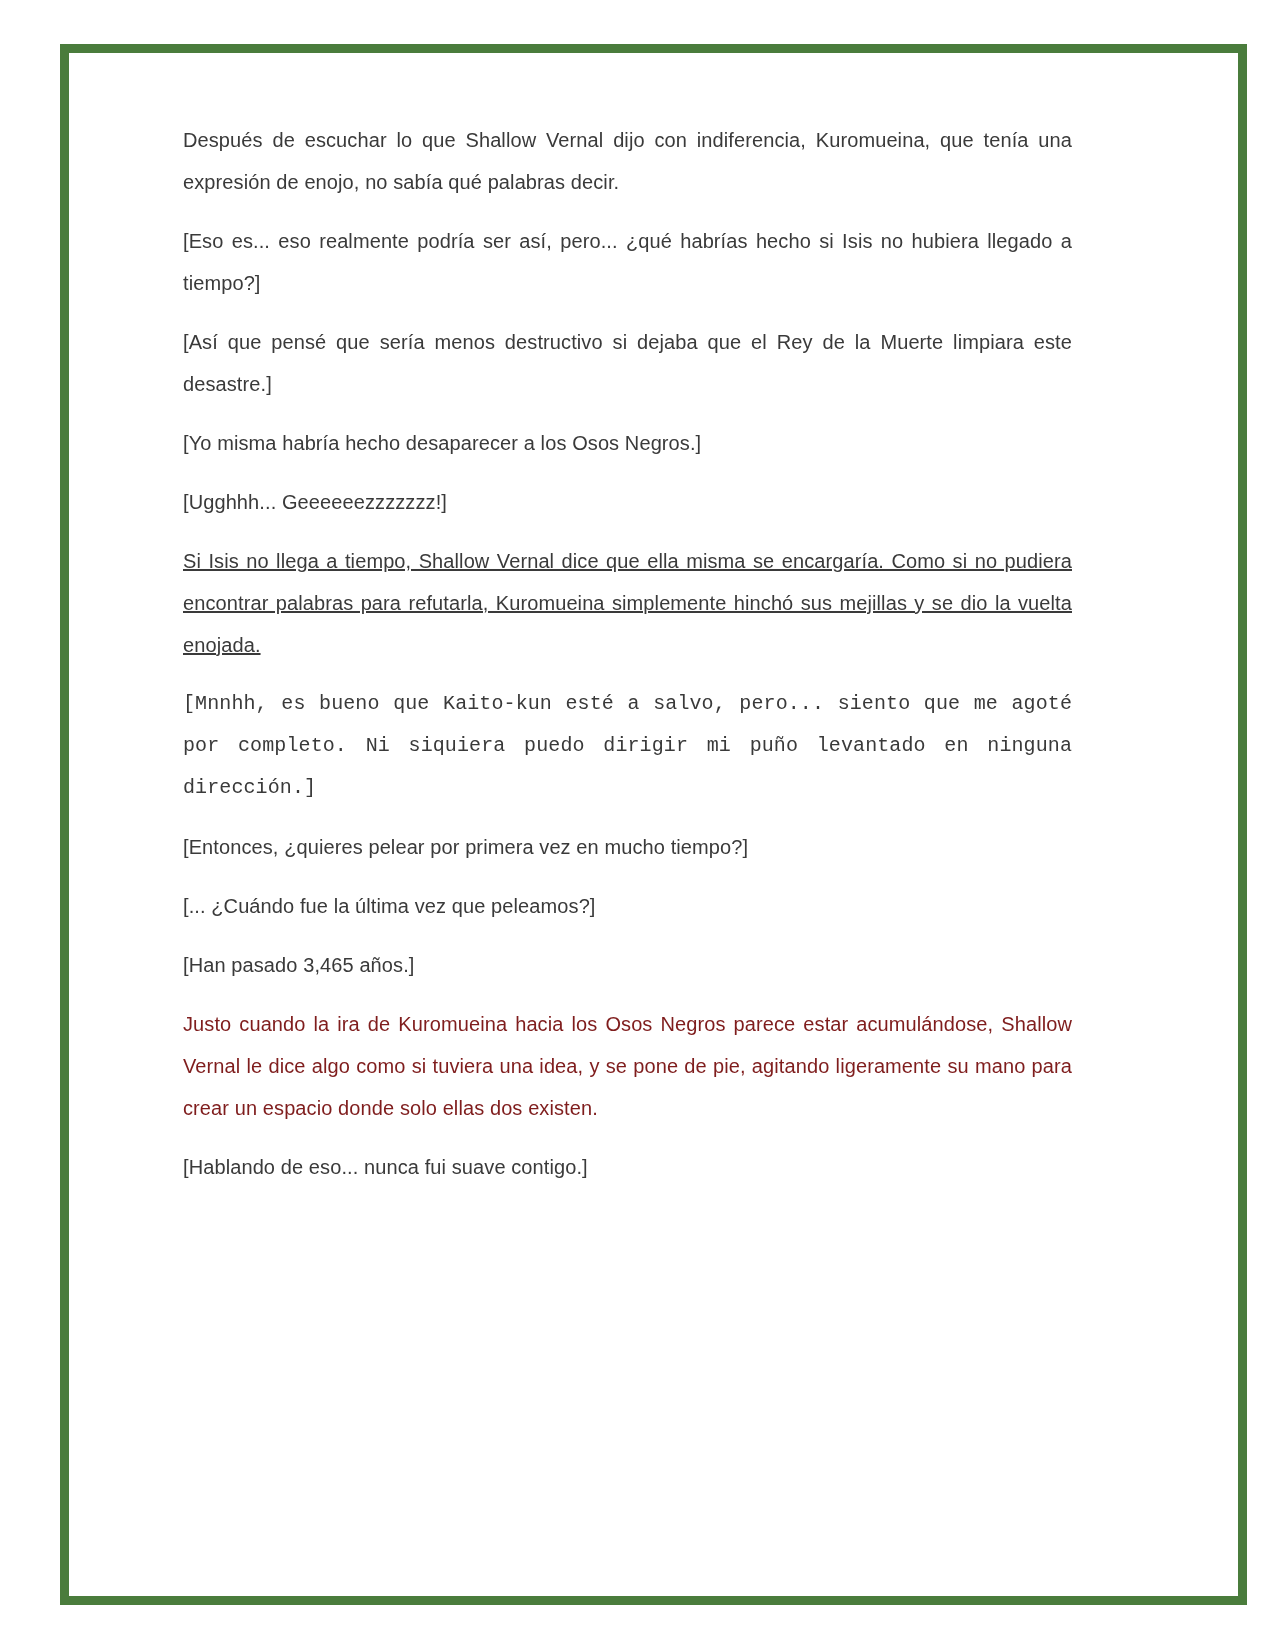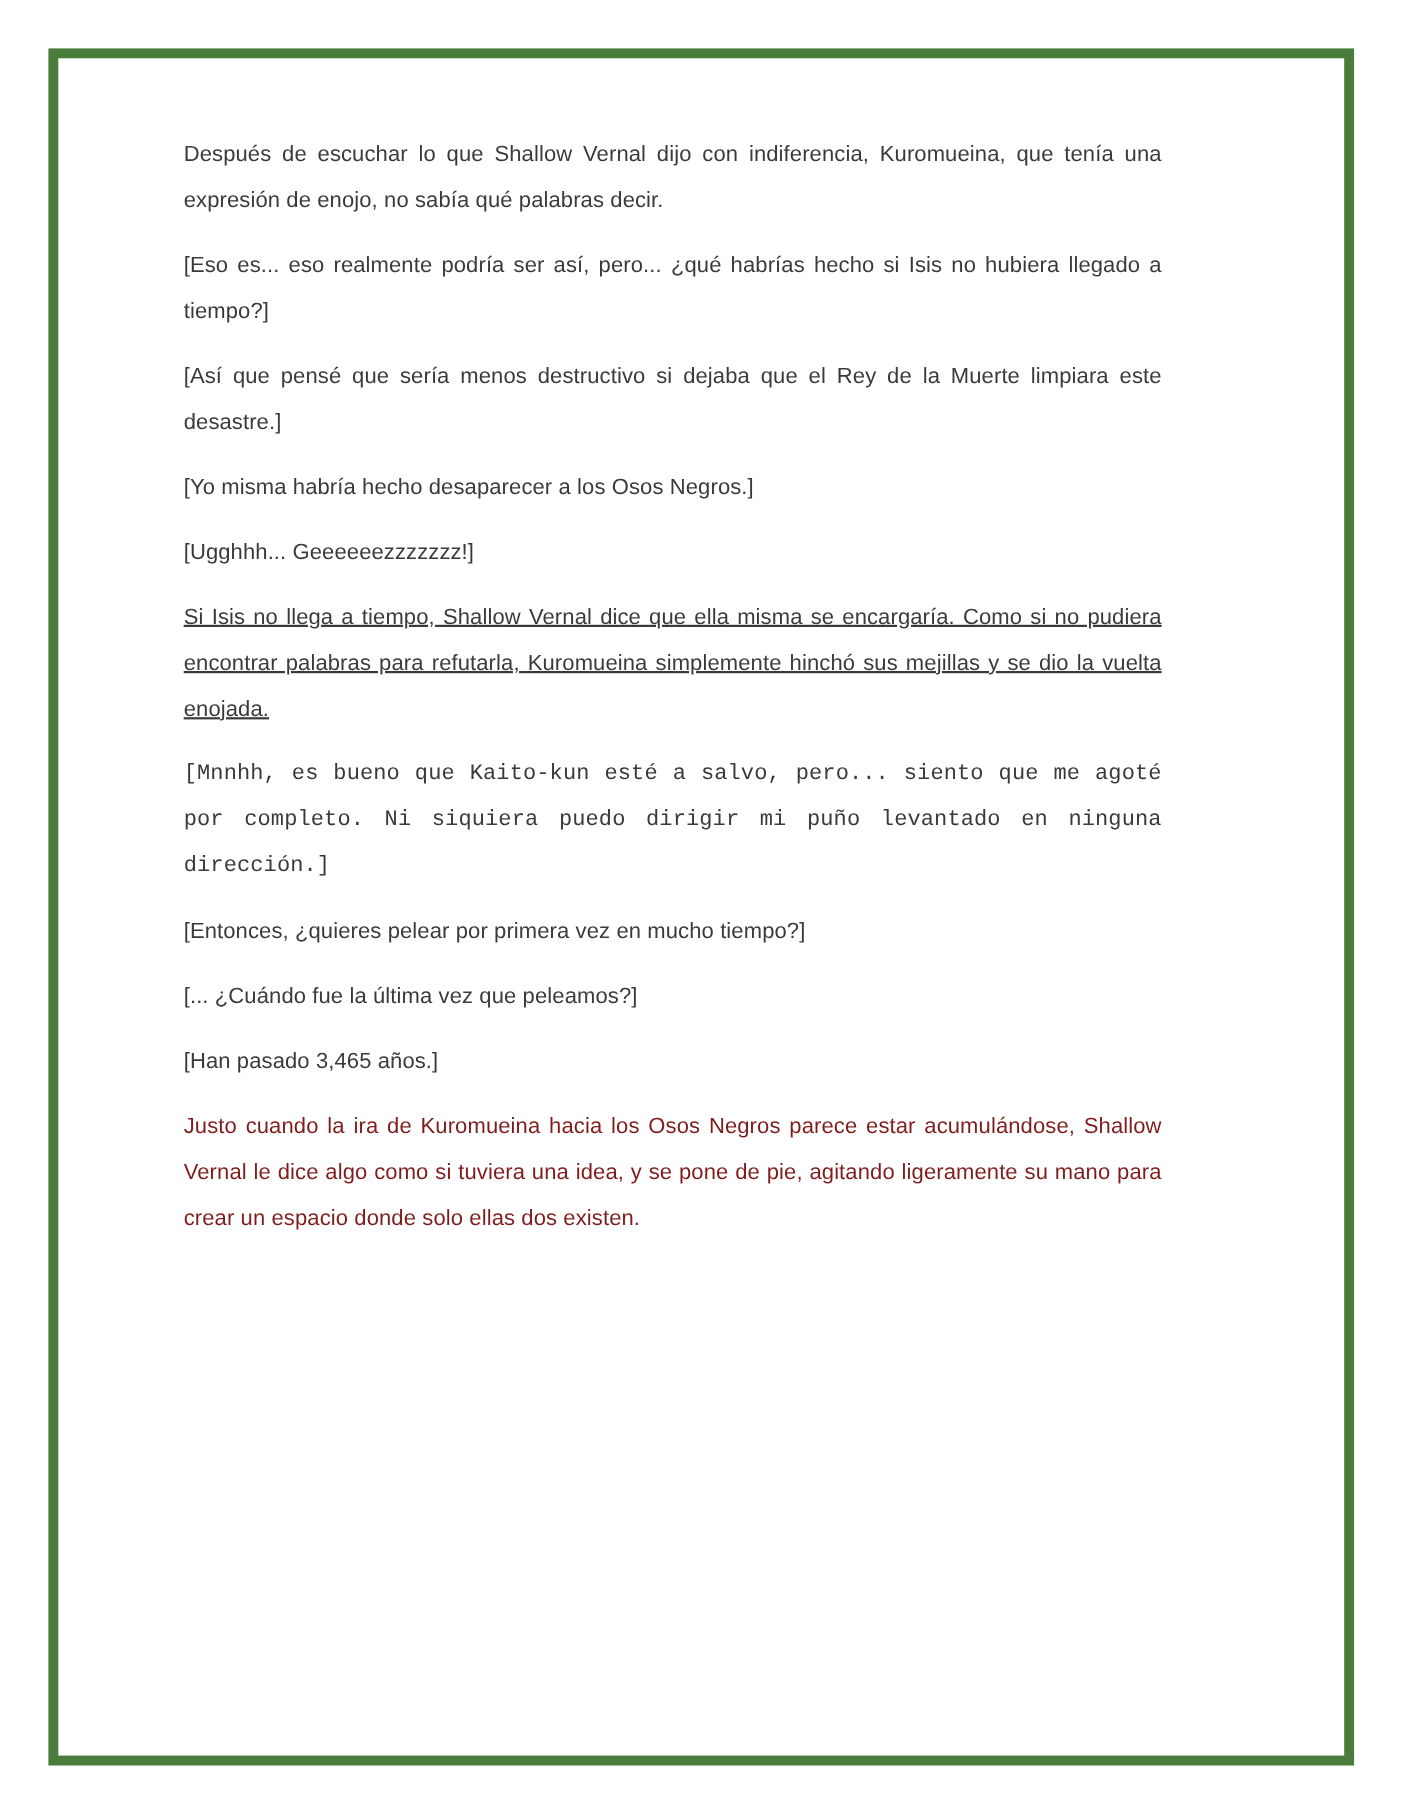--- a/index.html
+++ b/index.html
@@ -10,21 +10,21 @@
   }
   .page {
     position: relative;
     width: 1275px;
     height: 1649px;
     background: #ffffff;
     overflow: hidden;
   }
   .frame {
     position: absolute;
-    left: 44px;
+    left: 60px;
     top: 44px;
     width: 1187px;
     height: 1561px;
     box-sizing: border-box;
     border: 9px solid #4a7c3c;
     background: #ffffff;
   }
   .content {
     box-sizing: border-box;
     width: 100%;
@@ -51,15 +51,16 @@
       <p style="color: rgb(58, 58, 58);">[Eso es... eso realmente podría ser así, pero... ¿qué habrías hecho si Isis no hubiera llegado a tiempo?]</p>
       <p style="color: rgb(58, 58, 58);">[Así que pensé que sería menos destructivo si dejaba que el Rey de la Muerte limpiara este desastre.]</p>
       <p style="color: rgb(58, 58, 58);">[Yo misma habría hecho desaparecer a los Osos Negros.]</p>
       <p style="color: rgb(58, 58, 58);">[Ugghhh... Geeeeeezzzzzzz!]</p>
       <p style="color: rgb(58, 58, 58); text-decoration: underline;">Si Isis no llega a tiempo, Shallow Vernal dice que ella misma se encargaría. Como si no pudiera encontrar palabras para refutarla, Kuromueina simplemente hinchó sus mejillas y se dio la vuelta enojada.</p>
       <p style="color: rgb(58, 58, 58); font-family: Liberation Mono, monospace;">[Mnnhh, es bueno que Kaito-kun esté a salvo, pero... siento que me agoté por completo. Ni siquiera puedo dirigir mi puño levantado en ninguna dirección.]</p>
       <p style="color: rgb(58, 58, 58);">[Entonces, ¿quieres pelear por primera vez en mucho tiempo?]</p>
       <p style="color: rgb(58, 58, 58);">[... ¿Cuándo fue la última vez que peleamos?]</p>
       <p style="color: rgb(58, 58, 58);">[Han pasado 3,465 años.]</p>
       <p style="color: #7f1d1d;">Justo cuando la ira de Kuromueina hacia los Osos Negros parece estar acumulándose, Shallow Vernal le dice algo como si tuviera una idea, y se pone de pie, agitando ligeramente su mano para crear un espacio donde solo ellas dos existen.</p>
+      <p style="color: rgb(58, 58, 58);">[Hablando de eso... nunca fui suave contigo.]</p>
     </div>
   </div>
 </div>
 
 </body></html>

